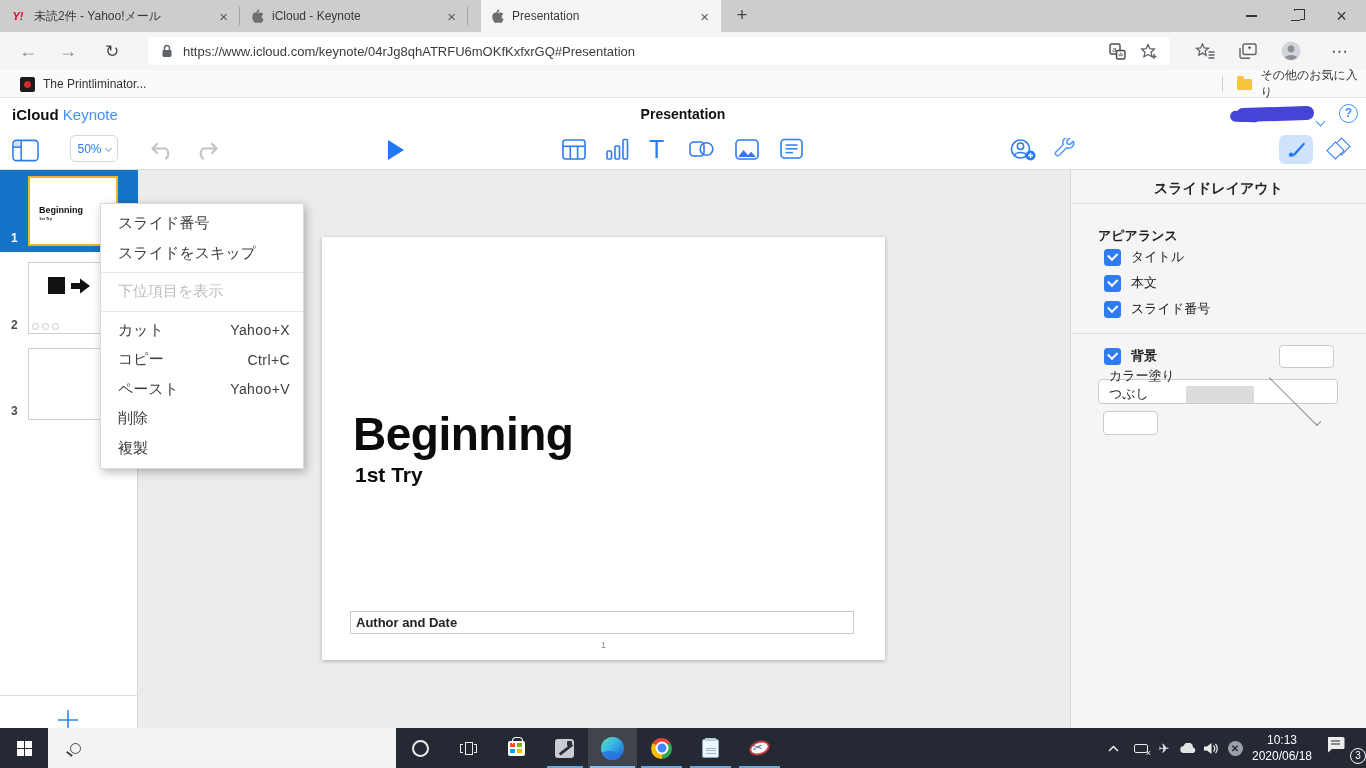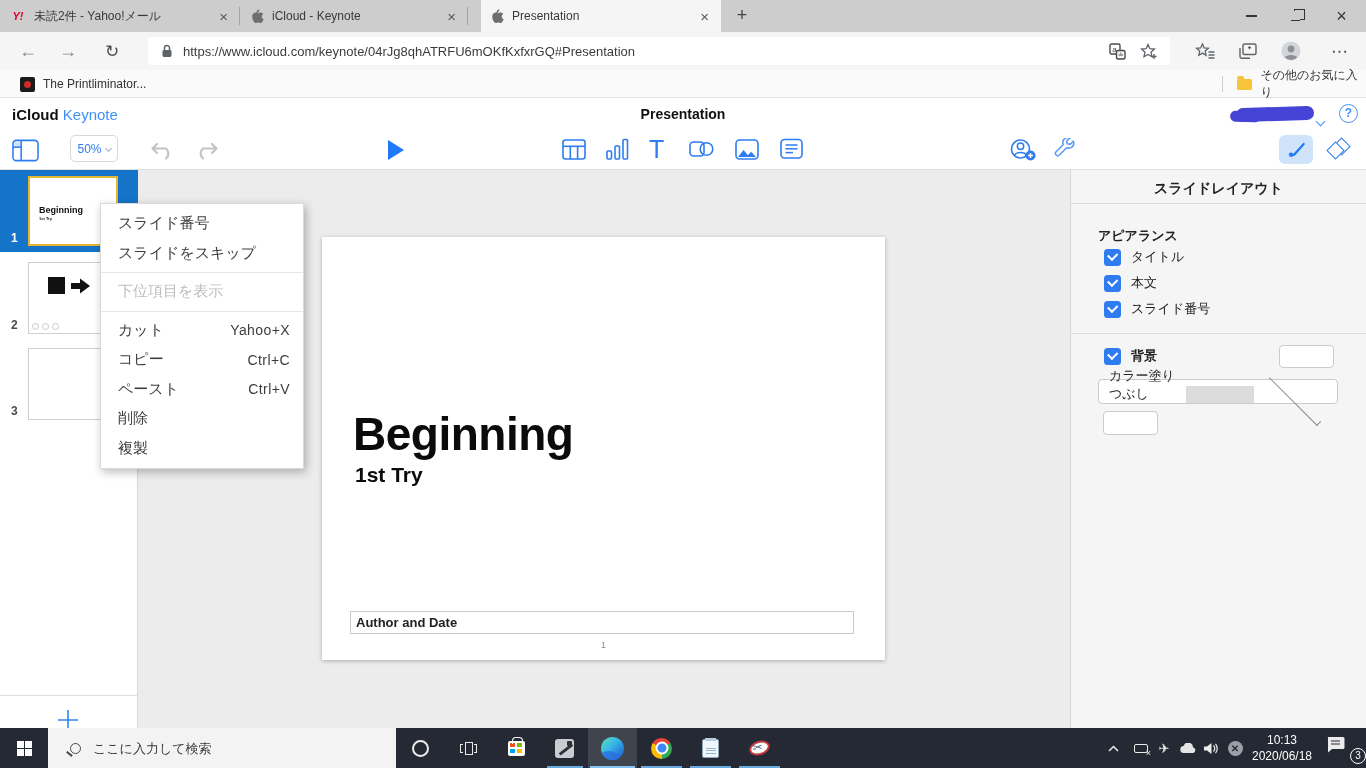--- a/index.html
+++ b/index.html
@@ -437,42 +437,41 @@
   <div class="cm-row">
     <span class="cm-label">カット</span>
     <span class="cm-short">Yahoo+X</span>
   </div>
   <div class="cm-row">
     <span class="cm-label">コピー</span>
     <span class="cm-short">Ctrl+C</span>
   </div>
   <div class="cm-row">
     <span class="cm-label">ペースト</span>
-    <span class="cm-short">Ctrl+V</span>
+    <span class="cm-short">Yahoo+V</span>
   </div>
   <div class="cm-row">
     <span class="cm-label">削除</span>
   </div>
   <div class="cm-row">
     <span class="cm-label">複製</span>
   </div>
 </div>
 
 <div class="ab taskbar">
   <div class="ab tb-cell" style="left:0;width:48px;">
     <span class="win-logo">
         <i></i>
         <i></i>
         <i></i>
         <i></i>
       </span>
   </div>
   <div class="ab tb-search">
     <span class="mag"></span>
-    <input type="text" placeholder="ここに入力して検索" style="">
   </div>
   <div class="ab tb-cell" style="left:396px;width:48px;">
       <span class="cortana-ring"></span>
     </div>
   <div class="ab tb-cell" style="left:444px;width:48px;">
       <span class="taskview">
         <i></i>
         <i></i>
         <i></i>
       </span>

